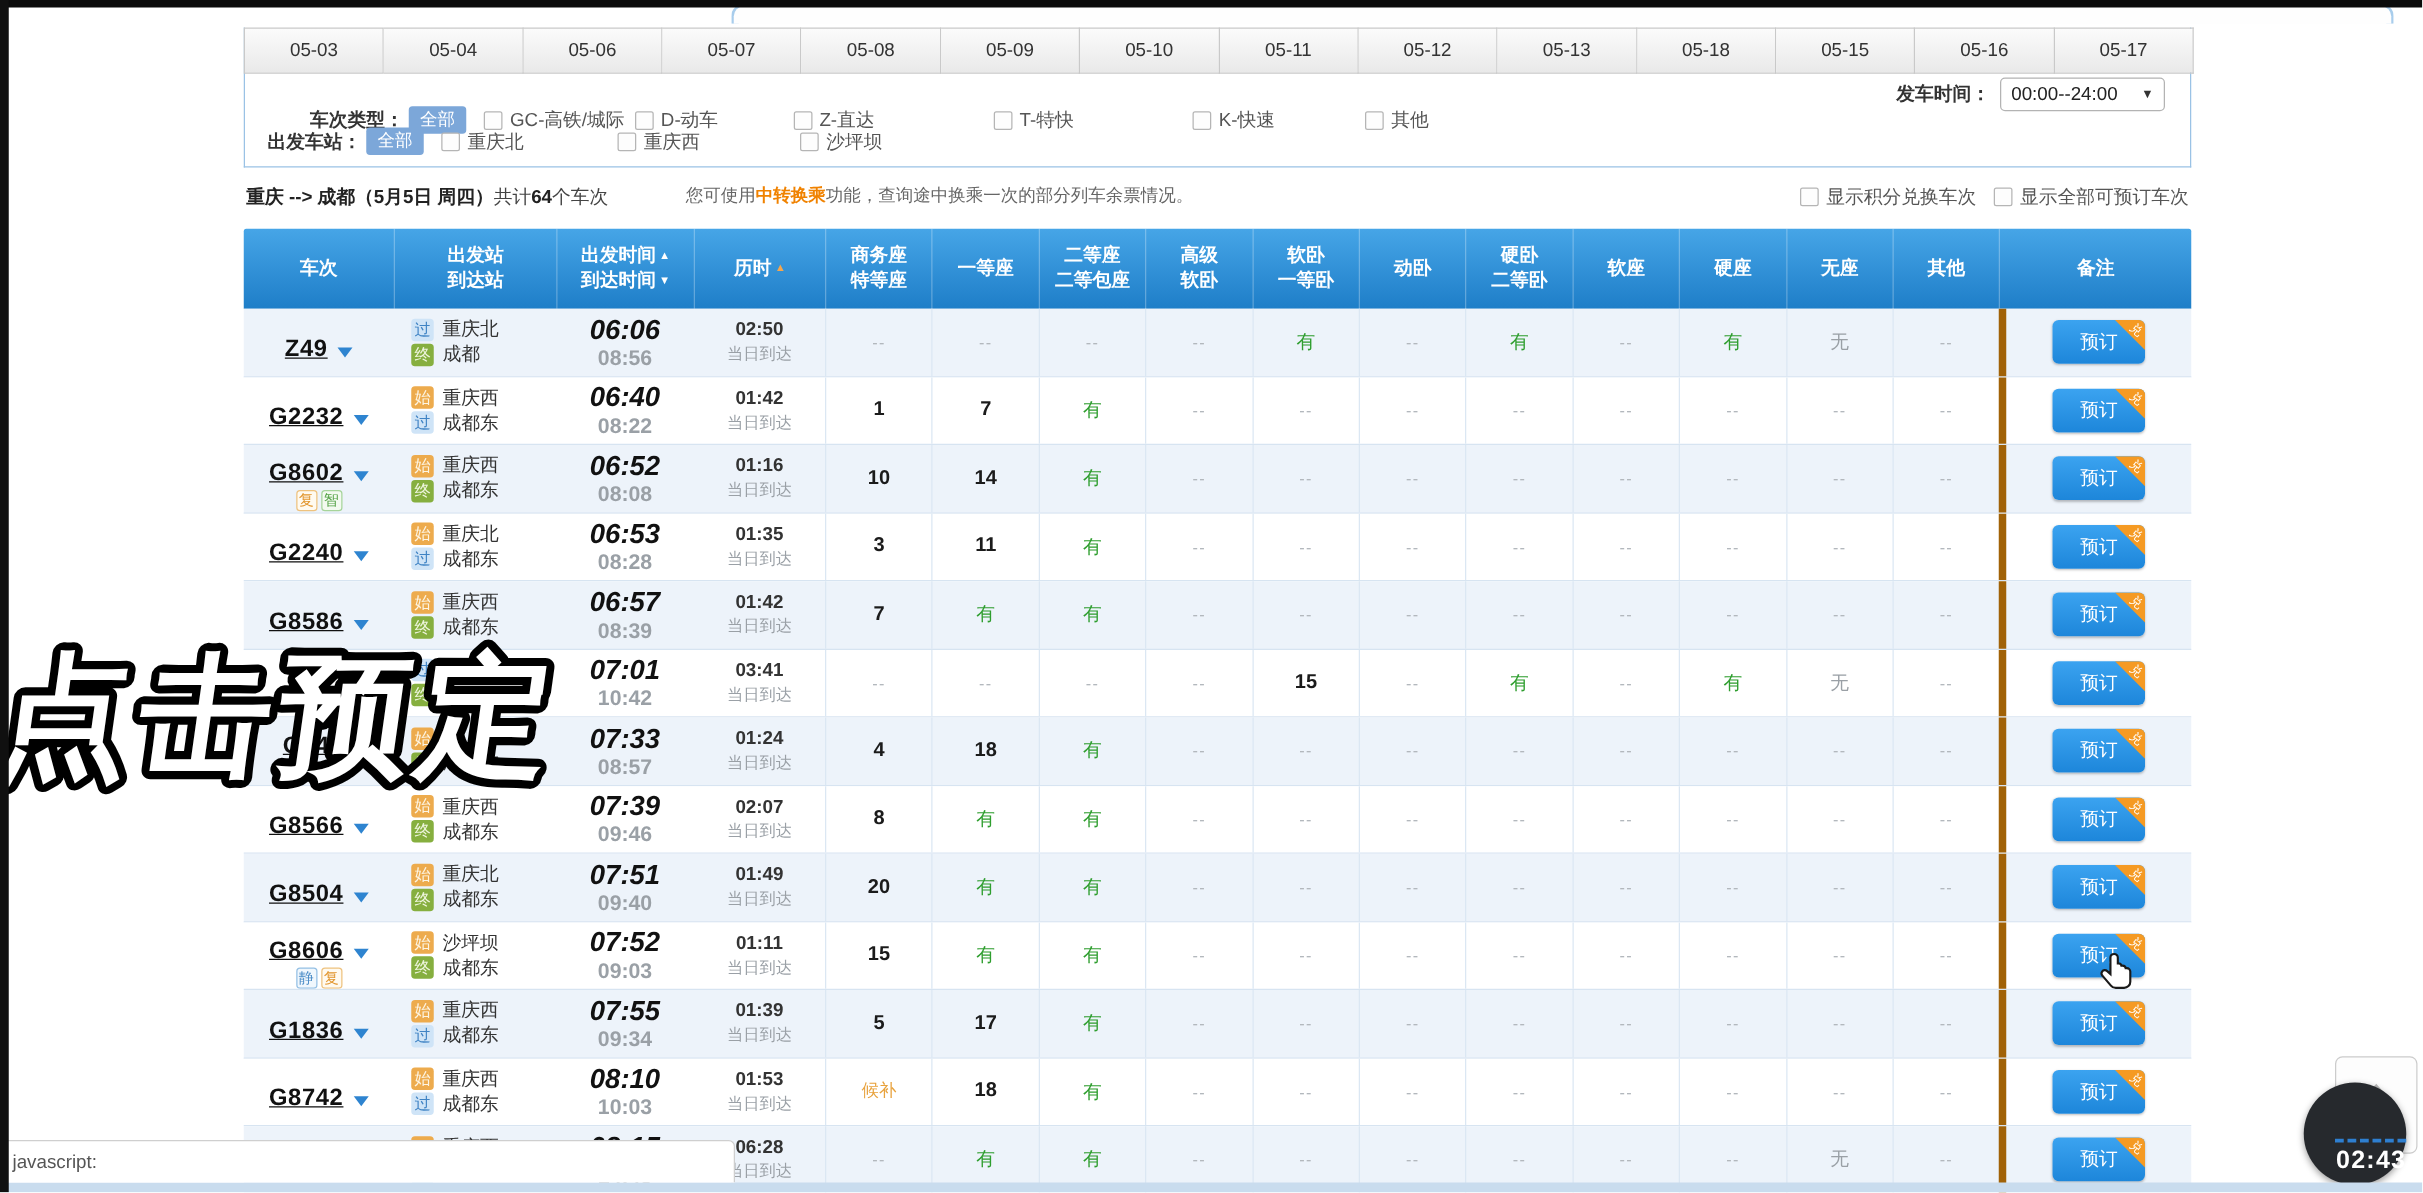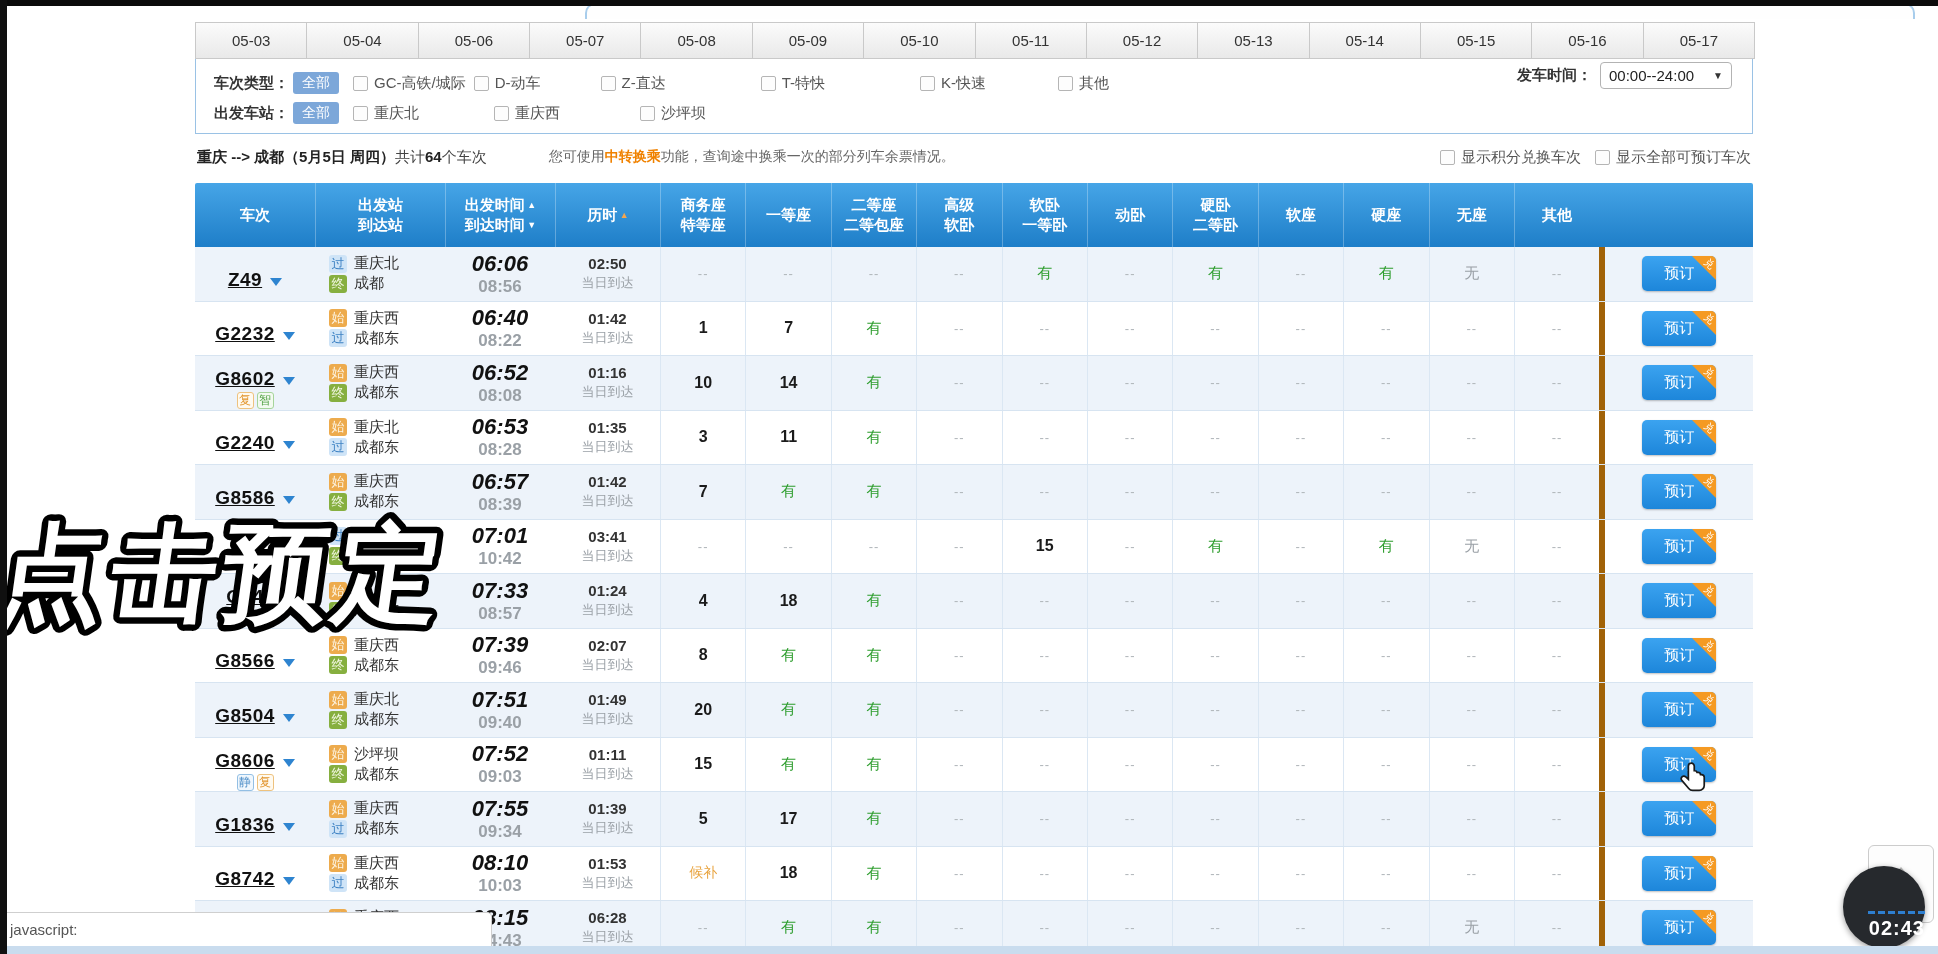--- a/index.html
+++ b/index.html
@@ -97,21 +97,21 @@
     border-radius:5px; color:#fff; font-size:15px; display:flex; align-items:center; justify-content:center;
     cursor:pointer; overflow:hidden; box-shadow:0 1px 2px rgba(0,0,0,.25); }
   .ribbon { position:absolute; right:0; top:0; width:0; height:0;
     border-left:24px solid transparent; border-top:24px solid #f59a23; }
   .ribbon-char { position:absolute; right:2px; top:1px; font-size:10px; color:#fff; transform:rotate(40deg); }
 
   
   #overlay-caption { position:absolute; left:-14px; top:488px; z-index:30; pointer-events:none; }
 
   
-  .status-tip { position:absolute; left:0; bottom:8px; width:492px; height:34px; background:#fff;
+  .status-tip { position:absolute; left:0; bottom:8px; width:588px; height:34px; background:#fff;
     border:1px solid #cfcfcf; border-left:none; border-bottom:none; border-radius:0 5px 0 0;
     display:flex; align-items:center; padding-left:10px; font-size:15px; color:#555; z-index:35; }
   .bottom-strip { position:absolute; left:0; bottom:0; width:1938px; height:8px; background:#c9dcee; z-index:34; }
 
   .scroll-top { position:absolute; left:1868px; top:845px; width:66px; height:78px; background:#fdfdfd;
     border:1px solid #cccccc; border-radius:6px; z-index:31; display:flex; align-items:center; justify-content:center; cursor:pointer; }
   .up-arrow { position:relative; width:34px; height:34px; }
   .up-arrow:before { content:""; position:absolute; left:3px; top:0; width:0; height:0;
     border-left:14px solid transparent; border-right:14px solid transparent; border-bottom:16px solid #b9b9b9; }
   .up-arrow:after { content:""; position:absolute; left:11px; top:14px; width:12px; height:16px; background:#b9b9b9; }
@@ -139,27 +139,27 @@
           <div class="tab">05-03</div>
           <div class="tab">05-04</div>
           <div class="tab">05-06</div>
           <div class="tab">05-07</div>
           <div class="tab">05-08</div>
           <div class="tab">05-09</div>
           <div class="tab">05-10</div>
           <div class="tab">05-11</div>
           <div class="tab">05-12</div>
           <div class="tab">05-13</div>
-          <div class="tab">05-14</div>
+          <div class="tab">05-18</div>
           <div class="tab">05-15</div>
           <div class="tab">05-16</div>
           <div class="tab">05-17</div>
         </div>
 
-      <div class="filter-row" style="top:49px;">
+      <div class="filter-row" style="top:62px;margin-left:34px;">
         <span class="filter-label">车次类型：</span>
         <span class="badge-all">全部</span>
         <span id="train-type-cbs" style="display:flex;align-items:center;">
             <span class="cb-item" style="margin-right: 8px;">
               <span class="cb-box"></span>
               <span class="cb-label">GC-高铁/城际</span>
             </span>
             <span class="cb-item" style="margin-right: 60px;">
               <span class="cb-box"></span>
               <span class="cb-label">D-动车</span>
@@ -276,20 +276,23 @@
         </div>
         <div class="th">
           <div>硬座</div>
         </div>
         <div class="th">
           <div>无座</div>
         </div>
         <div class="th">
           <div>其他</div>
         </div>
+        <div class="th">
+          <div>备注</div>
+        </div>
       </div>
 
     <div id="rows">
         <div class="row grid-cols alt">
           <div class="cell train-cell">
             <div class="train-line">
               <span class="train-no">Z49</span>
               <span class="caret-down"></span>
             </div>
           </div>

